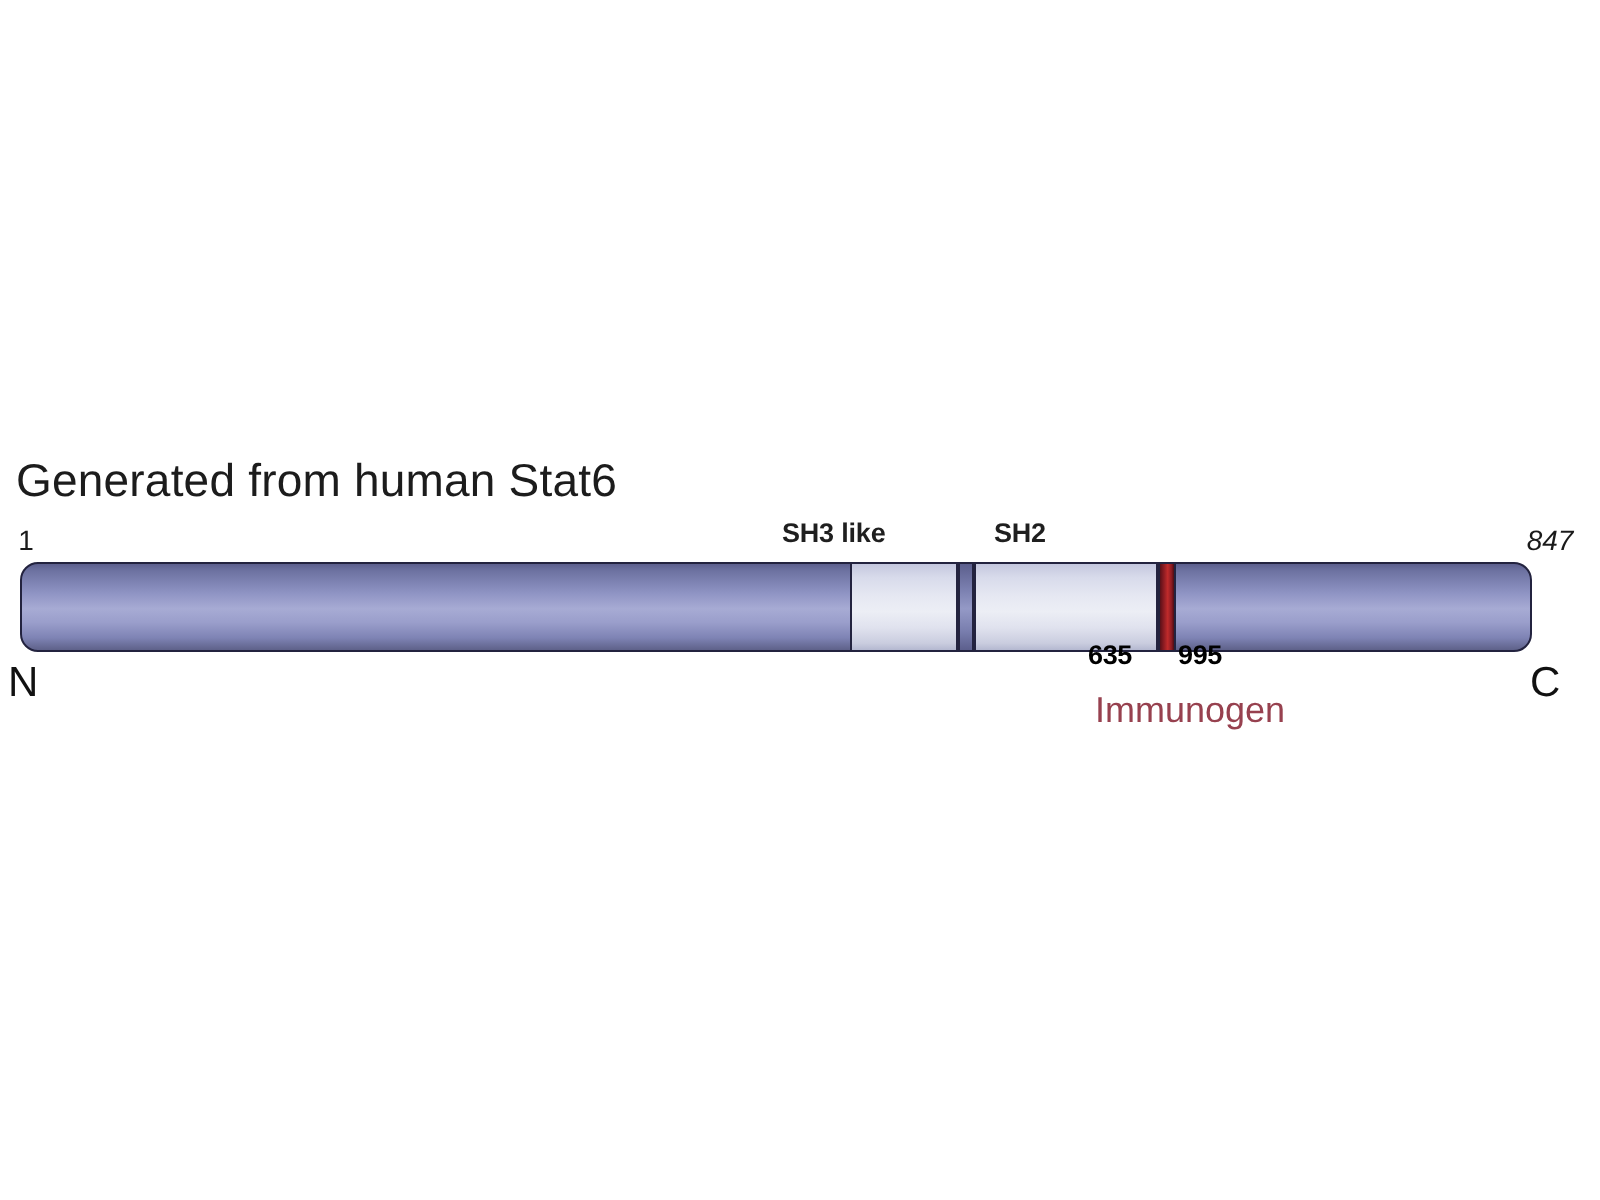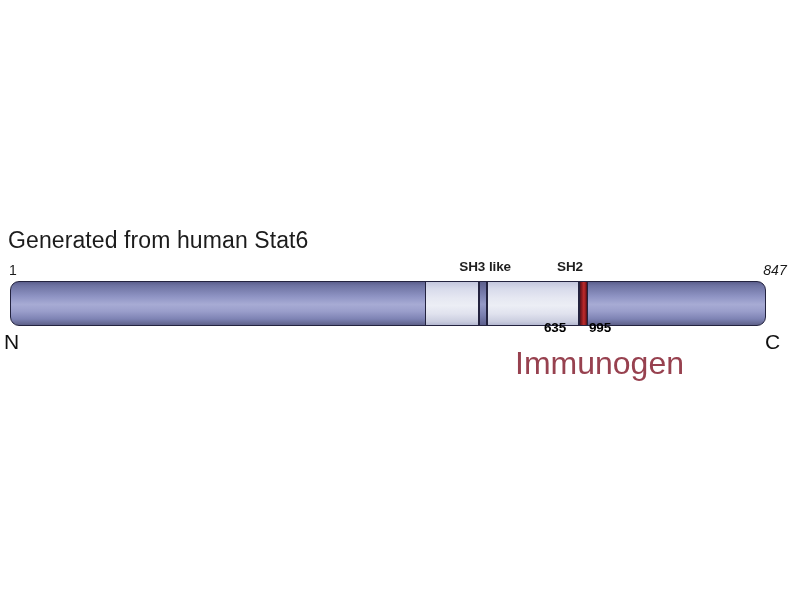--- a/index.html
+++ b/index.html
@@ -120,21 +120,21 @@
     border-right: 1.3px solid #23233f;
   }
 
   
   .domain-label {
     position: absolute;
     font-size: 13.5px;
     font-weight: 700;
     color: #1f1f1f;
     white-space: nowrap;
-    text-align: right;
+    text-align: left;
     letter-spacing: -0.1px;
   }
 
   .terminus-label {
     position: absolute;
     font-size: 21px;
     font-weight: 400;
     color: #111111;
     white-space: nowrap;
   }
@@ -157,40 +157,40 @@
     text-align: center;
     letter-spacing: -0.2px;
   }
 
   #immunogen-caption {
     position: absolute;
     left: 515px;
     top: 345px;
     width: 160px;
     text-align: center;
-    font-size: 32px;
+    font-size: 18px;
     font-weight: 400;
     color: #97414f;
     white-space: nowrap;
   }
 </style>
 </head>
 <body>
 
 <div id="figure">
 
   <div id="title">Generated from human Stat6</div>
 
   <div class="residue-number" style="left: 2px; top: 262px; width: 22px;">1</div>
 
   <div class="residue-number" style="left: 755px; top: 262px; width: 40px; font-style: italic;">847</div>
 
   <div class="domain-label" style="left: 391px; top: 259px; width: 120px;">SH3 like</div>
 
-  <div class="domain-label" style="left: 513px; top: 259px; width: 70px;">SH2</div>
+  <div class="domain-label" style="left: 497px; top: 259px; width: 70px;">SH2</div>
 
   <div id="bar-wrap">
     <div id="bar">
 
       <div class="domain-block" style="left: 414px; width: 54px;"></div>
 
       <div class="domain-gap" style="left: 468px; width: 8px;"></div>
 
       <div class="domain-block" style="left: 476px; width: 92px;"></div>
 

